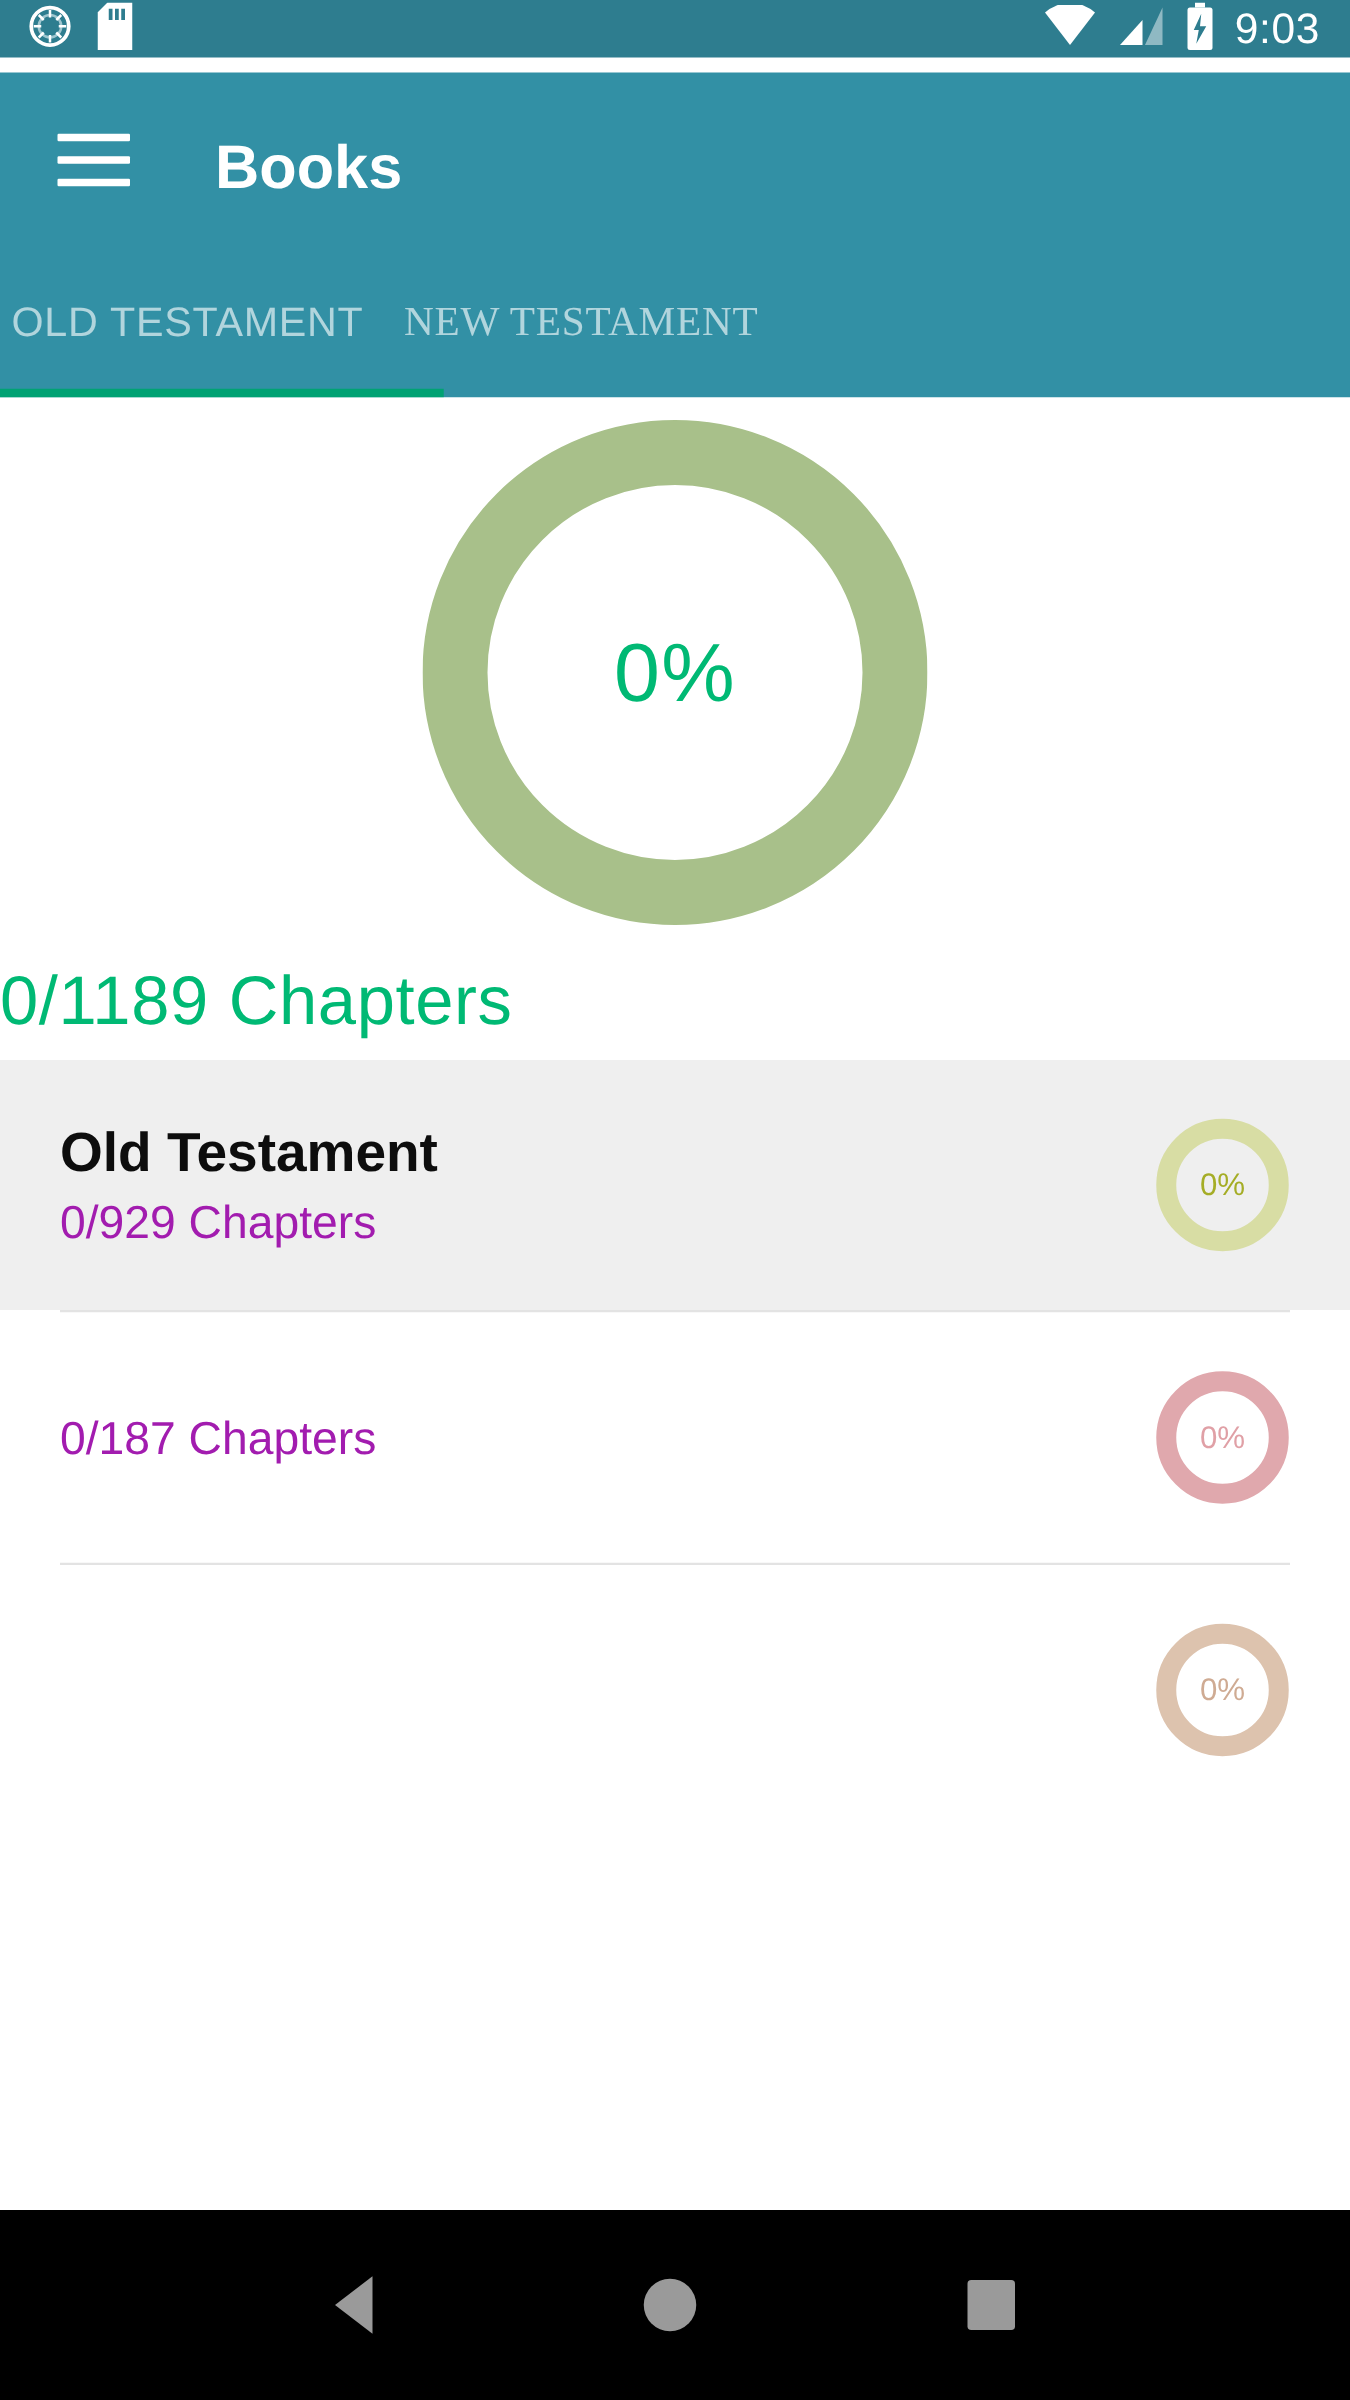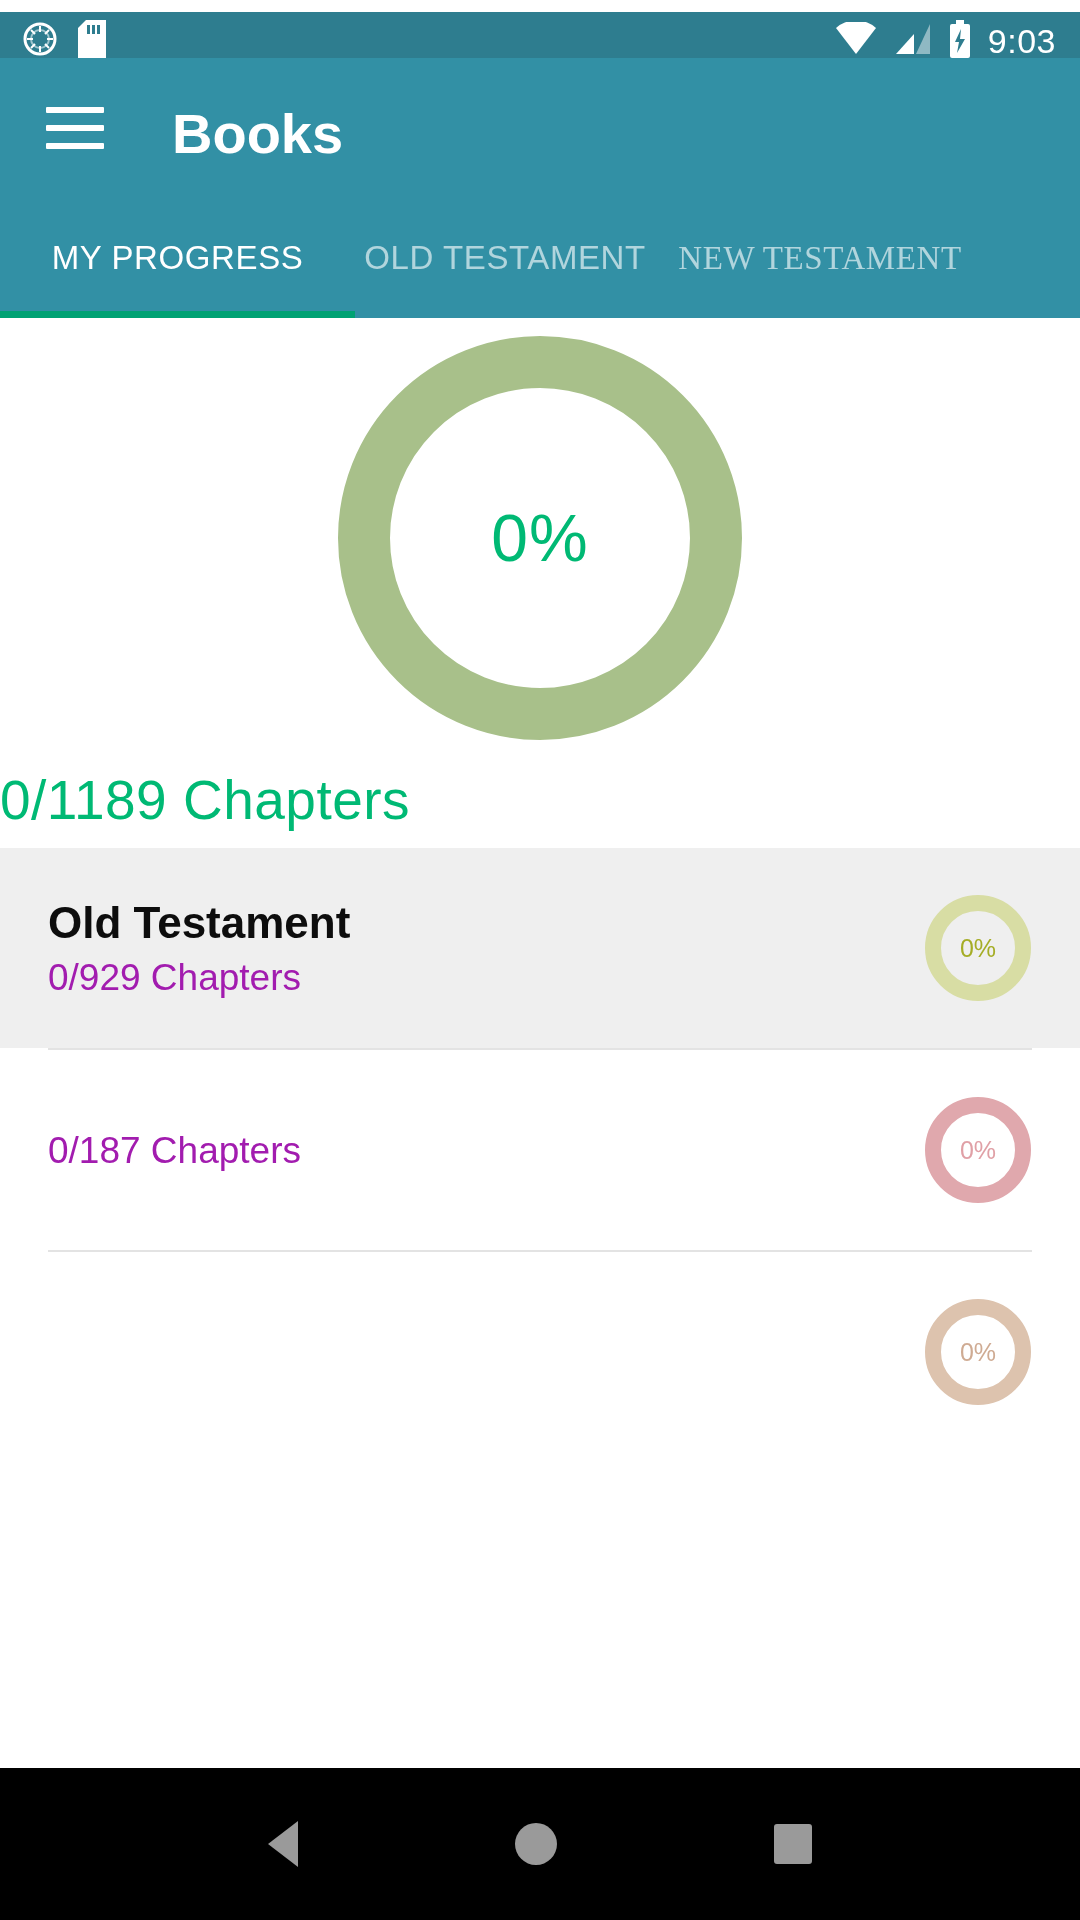--- a/index.html
+++ b/index.html
@@ -1,40 +1,40 @@
 <!DOCTYPE html>
 <html><head>
 <meta charset="utf-8">
 <style>
   * { margin:0; padding:0; box-sizing:border-box; }
   html,body { width:1080px; height:1920px; background:#ffffff;
     font-family:"Liberation Sans","DejaVu Sans",sans-serif; overflow:hidden; }
 
   
   .statusbar{
-    position:absolute; left:0; top:12px; width:1080px; height:57px;
+    position:absolute; left:0; top:0; width:1080px; height:46px;
     background:#2e7d8f; display:flex; align-items:center;
   }
   .sb-left{ display:flex; align-items:center; gap:20px; padding-left:22px; }
   .sb-right{ margin-left:auto; display:flex; align-items:center; gap:16px; padding-right:24px; }
   .sb-time{ color:#ffffff; font-size:34px; font-weight:400; letter-spacing:.5px; line-height:1; }
 
   
   .appbar{
     position:absolute; left:0; top:58px; width:1080px; height:260px;
     background:#3290a5;
   }
   .appbar-top{ height:140px; display:flex; align-items:center; }
   .hamburger{
     width:58px; height:42px; margin-left:46px;
     display:flex; flex-direction:column; justify-content:space-between; cursor:pointer;
   }
   .hamburger span{ display:block; height:6px; background:#ffffff; border-radius:1px; width:100%; }
   .appbar-title{
-    color:#ffffff; font-size:56px; font-weight:700; margin-left:68px; line-height:1;margin-top:12px;
+    color:#ffffff; font-size:49px; font-weight:700; margin-left:68px; line-height:1;margin-top:12px;
   }
 
   .tabs{
     position:absolute; left:0; top:140px; width:1080px; height:120px;
     display:flex; align-items:center; overflow:hidden;
   }
   .tab{
     flex:0 0 auto; text-align:center; font-size:33px; font-weight:500;
     letter-spacing:.6px; white-space:nowrap; cursor:pointer; color:rgba(255,255,255,.62);
   }
@@ -159,21 +159,20 @@
   <div class="appbar-top">
     <div class="hamburger">
       <span></span>
         <span></span>
         <span></span>
     </div>
     <div class="appbar-title">Books</div>
   </div>
 
   <div class="tabs">
-    <div class="tab tab-0 active">MY PROGRESS</div>
     <div class="tab tab-1">OLD TESTAMENT</div>
     <div class="tab tab-2">NEW TESTAMENT</div>
   </div>
   <div class="tab-indicator"></div>
 </div>
 
 <div class="hero">
   <div class="hero-ring">
     <svg width="404" height="404" viewBox="0 0 404 404">
       <circle cx="202" cy="202" r="176" fill="none" stroke="#a8c08a" stroke-width="52"></circle>

